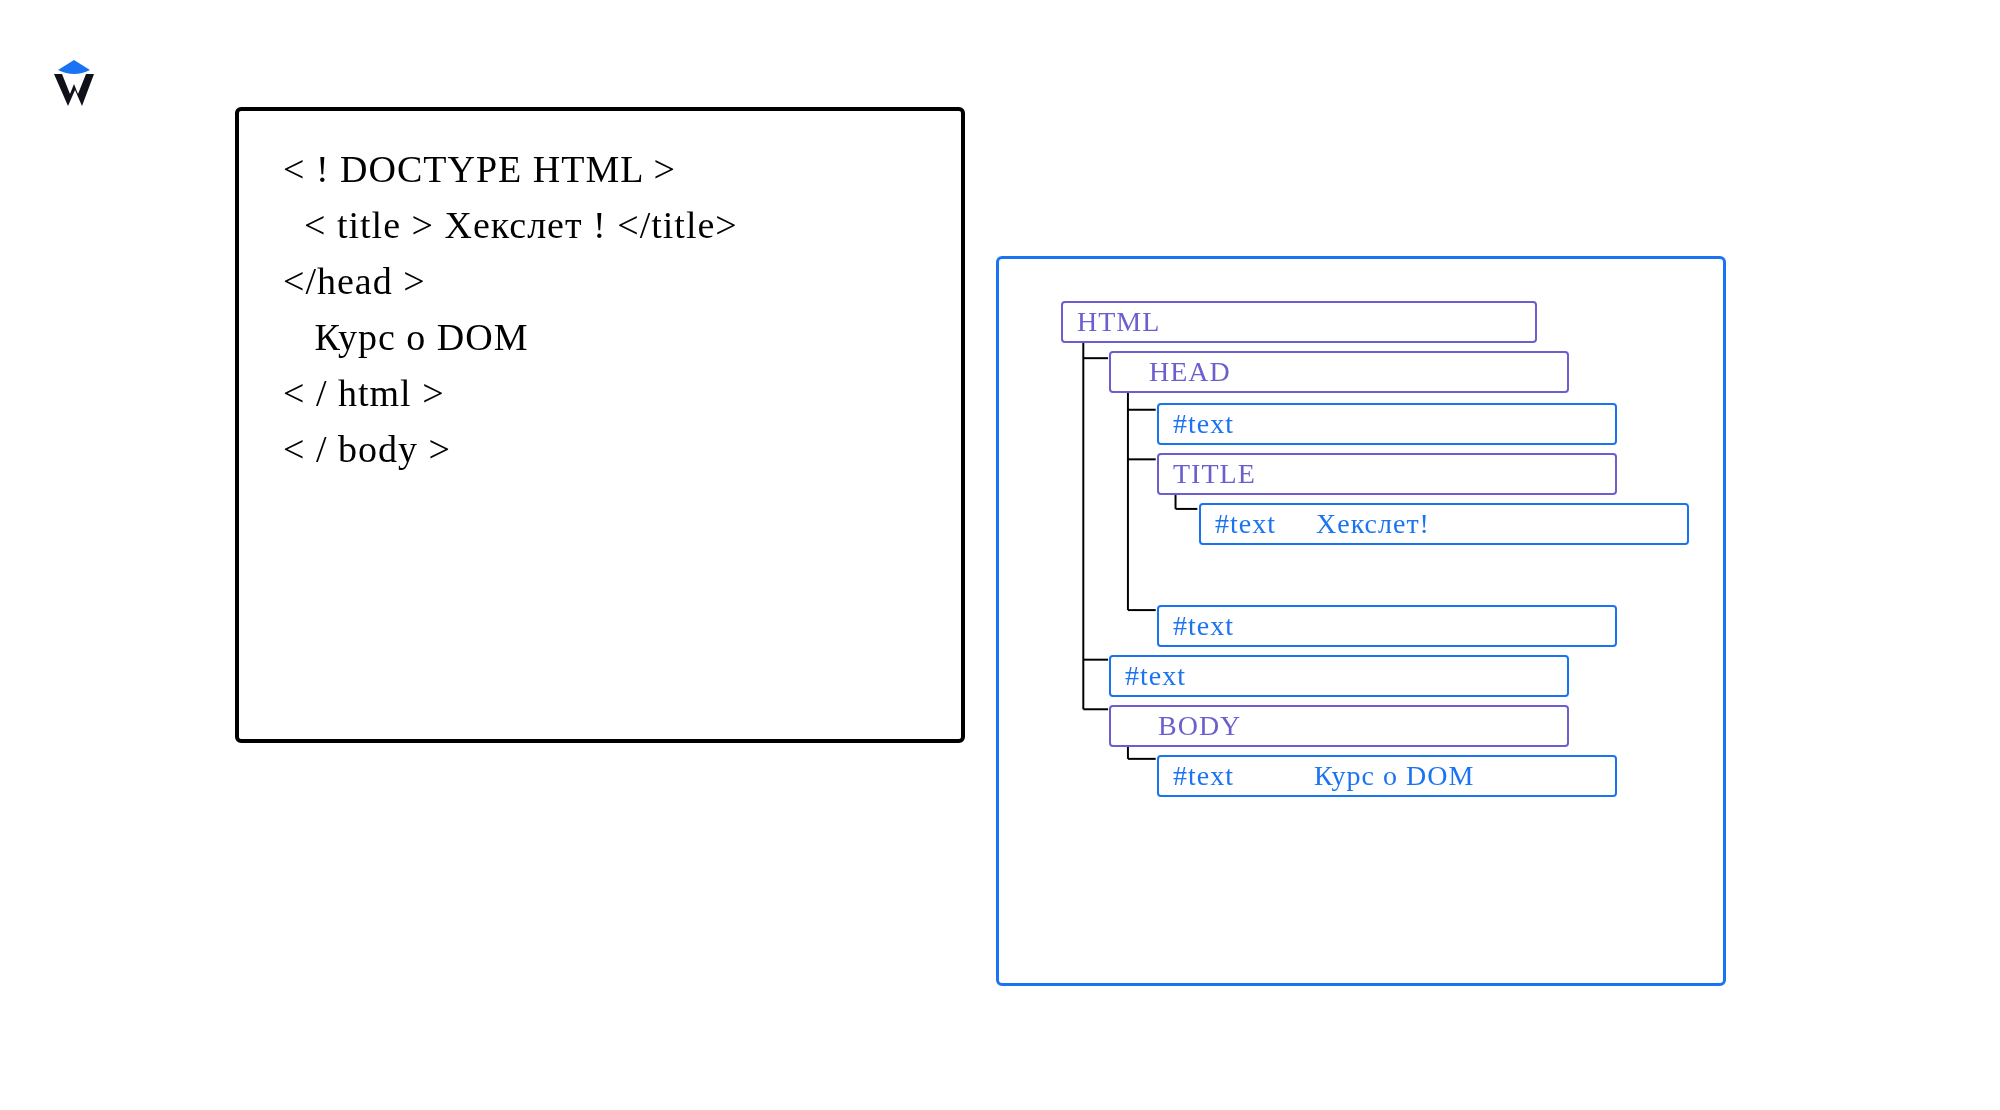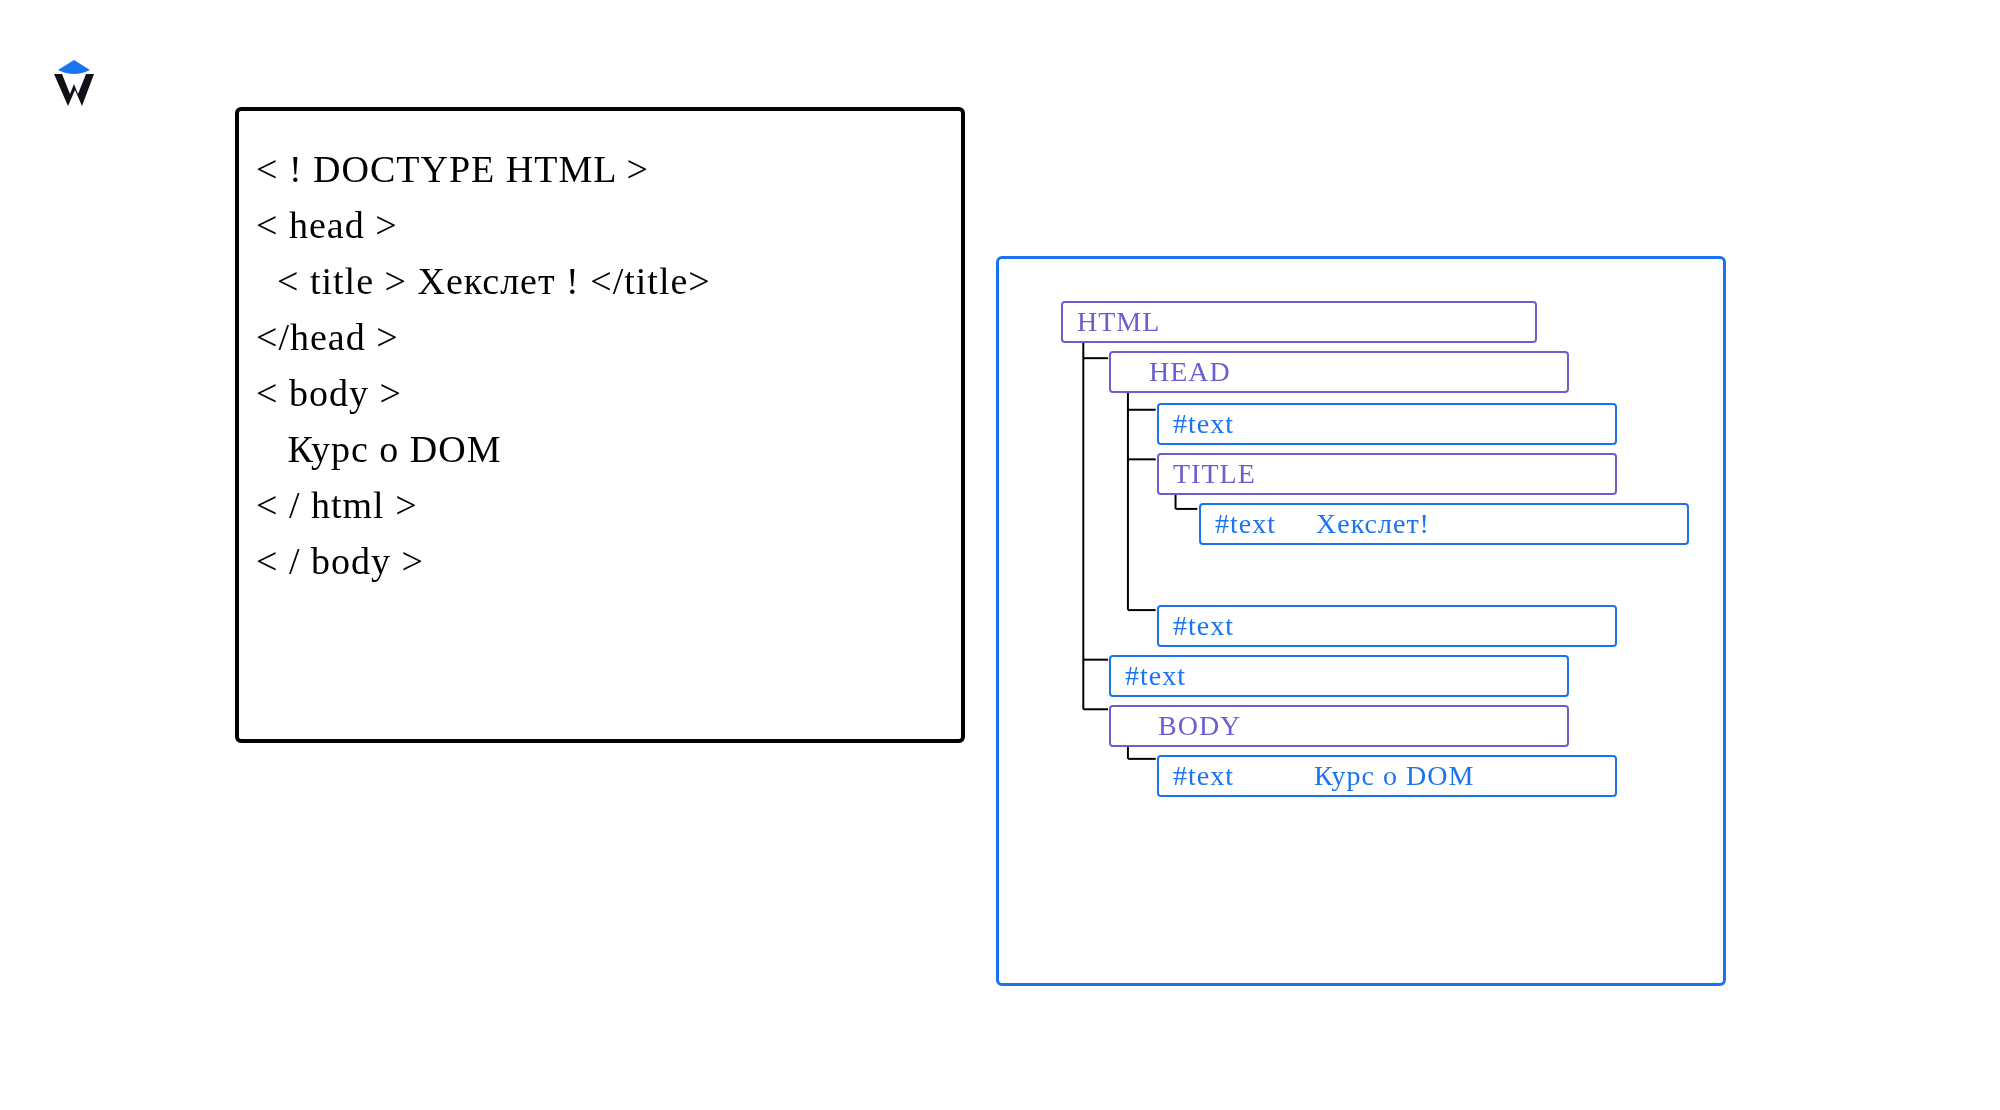--- a/index.html
+++ b/index.html
@@ -22,21 +22,21 @@
   .logo svg { width: 100%; height: 100%; }
 
   .code-box {
     position: absolute;
     top: 107px;
     left: 235px;
     width: 730px;
     height: 636px;
     border: 4px solid #000;
     border-radius: 6px;
-    padding: 30px 17px;
+    padding: 30px 44px;
   }
   .code-line {
     font-size: 38px;
     line-height: 56px;
     color: #000;
     white-space: pre;
     letter-spacing: 1px;
   }
 
   .tree-box {
@@ -79,24 +79,22 @@
 
 <div class="logo">
   <svg viewBox="0 0 40 50">
     <path d="M4 14 Q20 22 36 14 L20 4 Z" fill="#1a73f2"></path>
     <path d="M0 18 L14 50 L21 34 L28 50 L40 18 L32 18 L24 38 L20 28 L16 38 L8 18 Z" fill="#101018"></path>
   </svg>
 </div>
 
 <div class="code-box">
   <div class="code-line">&lt; ! DOCTYPE HTML &gt;</div>
-  <div class="code-line">&lt; head &gt;</div>
   <div class="code-line">  &lt; title &gt; Хекслет ! &lt;/title&gt;</div>
   <div class="code-line">&lt;/head &gt;</div>
-  <div class="code-line">&lt; body &gt;</div>
   <div class="code-line">   Курс о DOM</div>
   <div class="code-line">&lt; / html &gt;</div>
   <div class="code-line">&lt; / body &gt;</div>
 </div>
 
 <div class="tree-box">
 
   <svg class="tree-svg" viewBox="0 0 730 730">
     <g stroke="#000" stroke-width="2" fill="none">
 

